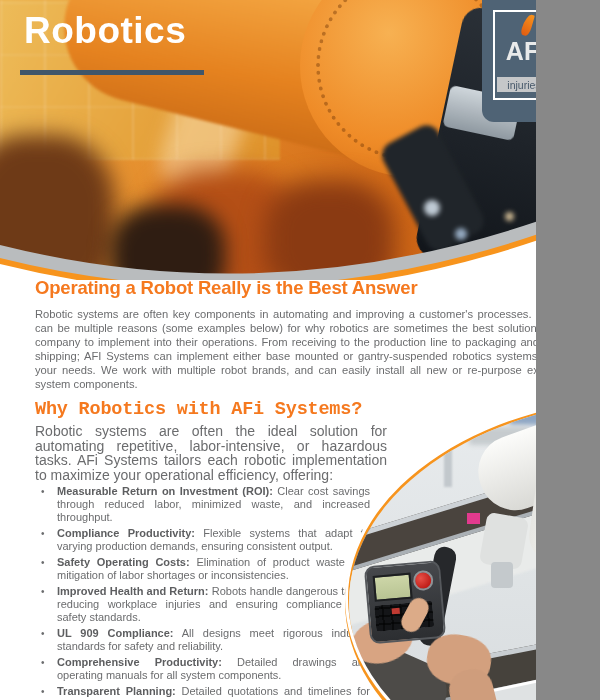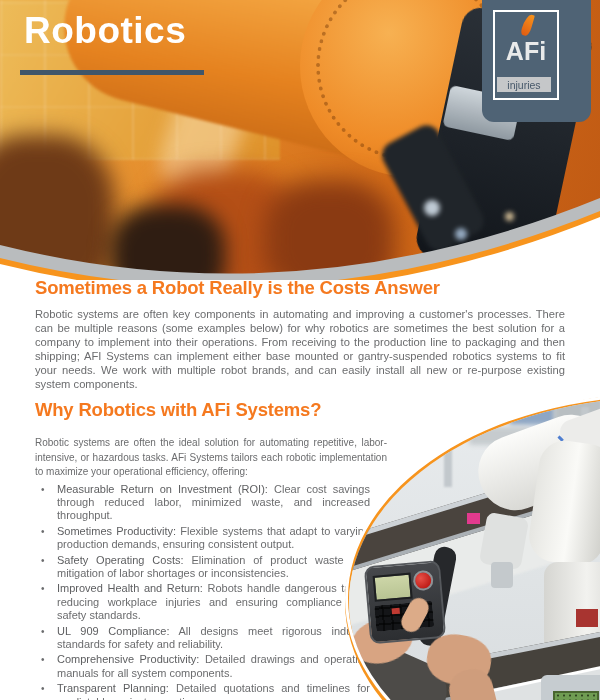--- a/index.html
+++ b/index.html
@@ -1,16 +1,16 @@
 <!DOCTYPE html>
 <html><head>
 <meta charset="utf-8">
 <style>
   html,body{margin:0;padding:0;background:#888;}
-  .page{position:relative;width:600px;height:700px;background:#fff;overflow:hidden;
+  .page{position:relative;width:536px;height:700px;background:#fff;overflow:hidden;
         font-family:"Liberation Sans",sans-serif;}
 
   
   .hero{position:absolute;left:0;top:0;width:600px;height:280px;overflow:hidden;
         background:linear-gradient(105deg,#edb04c 0%,#e89633 22%,#dd7d22 45%,#cf6716 68%,#c05a14 100%);}
   .hero .shp{position:absolute;}
   .hx-grid{left:0;top:0;width:280px;height:160px;
         background:repeating-linear-gradient(90deg,rgba(255,255,255,.18) 0 2px,transparent 2px 44px),
                    repeating-linear-gradient(0deg,rgba(255,255,255,.10) 0 2px,transparent 2px 52px),
                    linear-gradient(120deg,#eec05e,#e09a2e);opacity:.75;filter:blur(1px);}
@@ -53,32 +53,32 @@
         background:linear-gradient(200deg,#f7941d,#e05a10);
         border-radius:100% 10% 60% 40%;transform:rotate(16deg);}
   .logo-brand{position:absolute;left:0;right:0;top:25px;text-align:center;color:#e9eaea;
         font-size:25px;font-weight:bold;letter-spacing:0;}
   .logo-sys{position:absolute;left:2px;bottom:6px;width:54px;background:#c5c7c9;color:#47586a;
         font-size:10.5px;text-align:center;padding:1.5px 0;}
 
   
   .content{position:absolute;left:35px;top:277px;width:530px;color:#6B6C6E;}
   h2.sec{margin:0 0 9px 0;color:#F5791F;font-size:18.5px;line-height:21px;font-weight:bold;letter-spacing:-.2px;}
-  h2.sec2{margin:8px 0 16px 0;}
+  h2.sec2{margin:8px 0 4px 0;font-family:Liberation Mono, monospace;}
   .body-text{font-size:11.2px;line-height:14px;text-align:justify;}
   .pullquote{float:right;width:162px;margin:0 0 6px 14px;padding:7px 2px;
         border-top:1.5px solid #f39b63;border-bottom:1.5px solid #f39b63;
         color:#F26424;font-size:13.8px;line-height:18px;font-weight:bold;font-style:italic;
         text-align:center;}
-  .intro2{width:352px;font-size:10px;line-height:14.5px;text-align:justify;margin:0;}
+  .intro2{width:352px;font-size:14px;line-height:14.5px;text-align:justify;margin:0;}
   ul.bullets{list-style:none;margin:3px 0 0 0;padding:0;width:335px;}
   ul.bullets li{position:relative;padding-left:22px;margin-bottom:2.5px;
         font-size:11px;line-height:13.2px;text-align:justify;}
   ul.bullets li::before{content:"\2022";position:absolute;left:6px;top:0;color:#6B6C6E;font-size:10px;}
-  .b-label{font-weight:normal;color:#5d5e60;}
+  .b-label{font-weight:bold;color:#5d5e60;}
 
   
   .blob{position:absolute;left:345px;top:393px;width:630px;height:410px;border-radius:50%;
         border:4px solid #f7941d;overflow:hidden;
         background:linear-gradient(180deg,#e9ecee 0%,#dfe3e5 45%,#d4d8db 100%);z-index:4;}
   .blob .shp{position:absolute;}
   .bm{filter:blur(2.5px);border-radius:3px;}
   .m1{left:60px;top:6px;width:50px;height:26px;background:#aeb6ba;}
   .m2{left:115px;top:2px;width:40px;height:22px;background:#9fb48c;}
   .m3{left:160px;top:8px;width:46px;height:20px;background:#8ea6c4;}
@@ -172,33 +172,33 @@
       <div class="logo-frame">
         <div class="logo-flame"></div>
         <div class="logo-brand">AFi</div>
         <div class="logo-sys">injuries</div>
       </div>
     </div>
   </div>
 
   <div class="content">
 
-    <h2 class="sec">Sometimes a Robot Really is the Costs Answer</h2>
+    <h2 class="sec">Operating a Robot Really is the Best Answer</h2>
 
     <div class="body-text">
       <span>Robotic systems are often key components in automating and improving a customer's processes. There can be multiple reasons (some examples below) for why robotics are sometimes the best solution for a company to implement into their operations. From receiving to the production line to packaging and then shipping; AFI Systems can implement either base mounted or gantry-suspended robotics systems to fit your needs. We work with multiple robot brands, and can easily install all new or re-purpose existing system components.</span>
     </div>
 
     <h2 class="sec sec2">Why Robotics with AFi Systems?</h2>
 
     <p class="intro2">Robotic systems are often the ideal solution for automating repetitive, labor-intensive, or hazardous tasks. AFi Systems tailors each robotic implementation to maximize your operational efficiency, offering:</p>
 
     <ul class="bullets">
       <li><span class="b-label">Measurable Return on Investment (ROI):</span> <span>Clear cost savings through reduced labor, minimized waste, and increased throughput.</span></li>
-      <li><span class="b-label">Sometimes Productivity:</span> <span>Flexible systems that adapt to varying production demands, ensuring consistent output.</span></li>
+      <li><span class="b-label">Compliance Productivity:</span> <span>Flexible systems that adapt to varying production demands, ensuring consistent output.</span></li>
       <li><span class="b-label">Safety Operating Costs:</span> <span>Elimination of product waste and mitigation of labor shortages or inconsistencies.</span></li>
       <li><span class="b-label">Improved Health and Return:</span> <span>Robots handle dangerous tasks, reducing workplace injuries and ensuring compliance with safety standards.</span></li>
       <li><span class="b-label">UL 909 Compliance:</span> <span>All designs meet rigorous industry standards for safety and reliability.</span></li>
       <li><span class="b-label">Comprehensive Productivity:</span> <span>Detailed drawings and operating manuals for all system components.</span></li>
       <li><span class="b-label">Transparent Planning:</span> <span>Detailed quotations and timelines for predictable project execution.</span></li>
     </ul>
   </div>
 
   <div class="blob">
     <div class="shp bm m1"></div>

